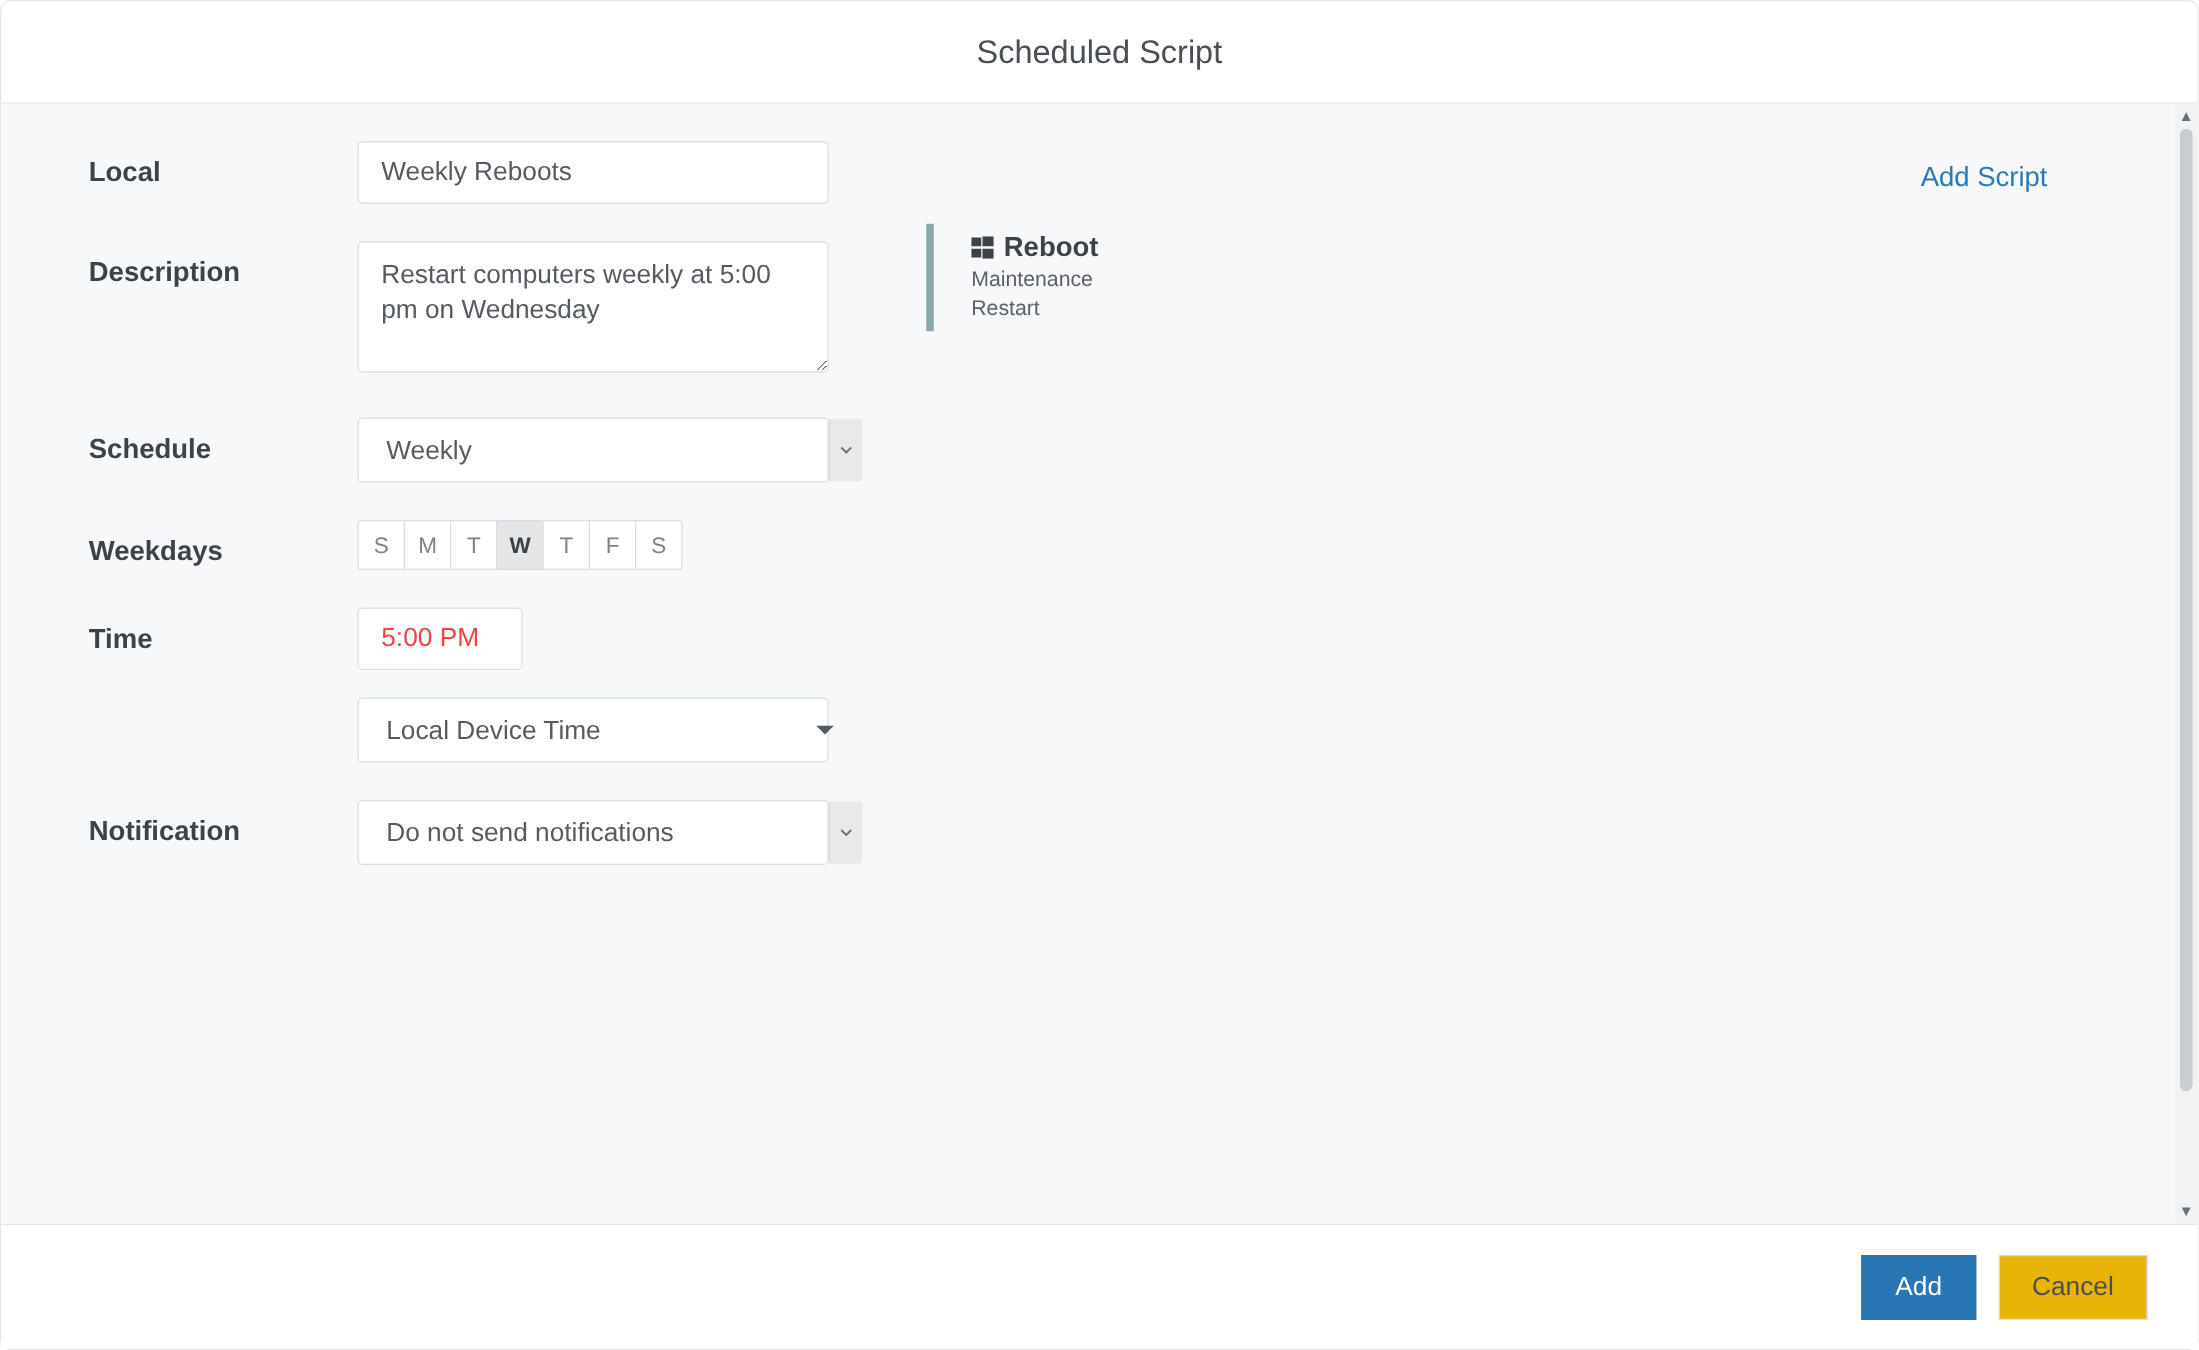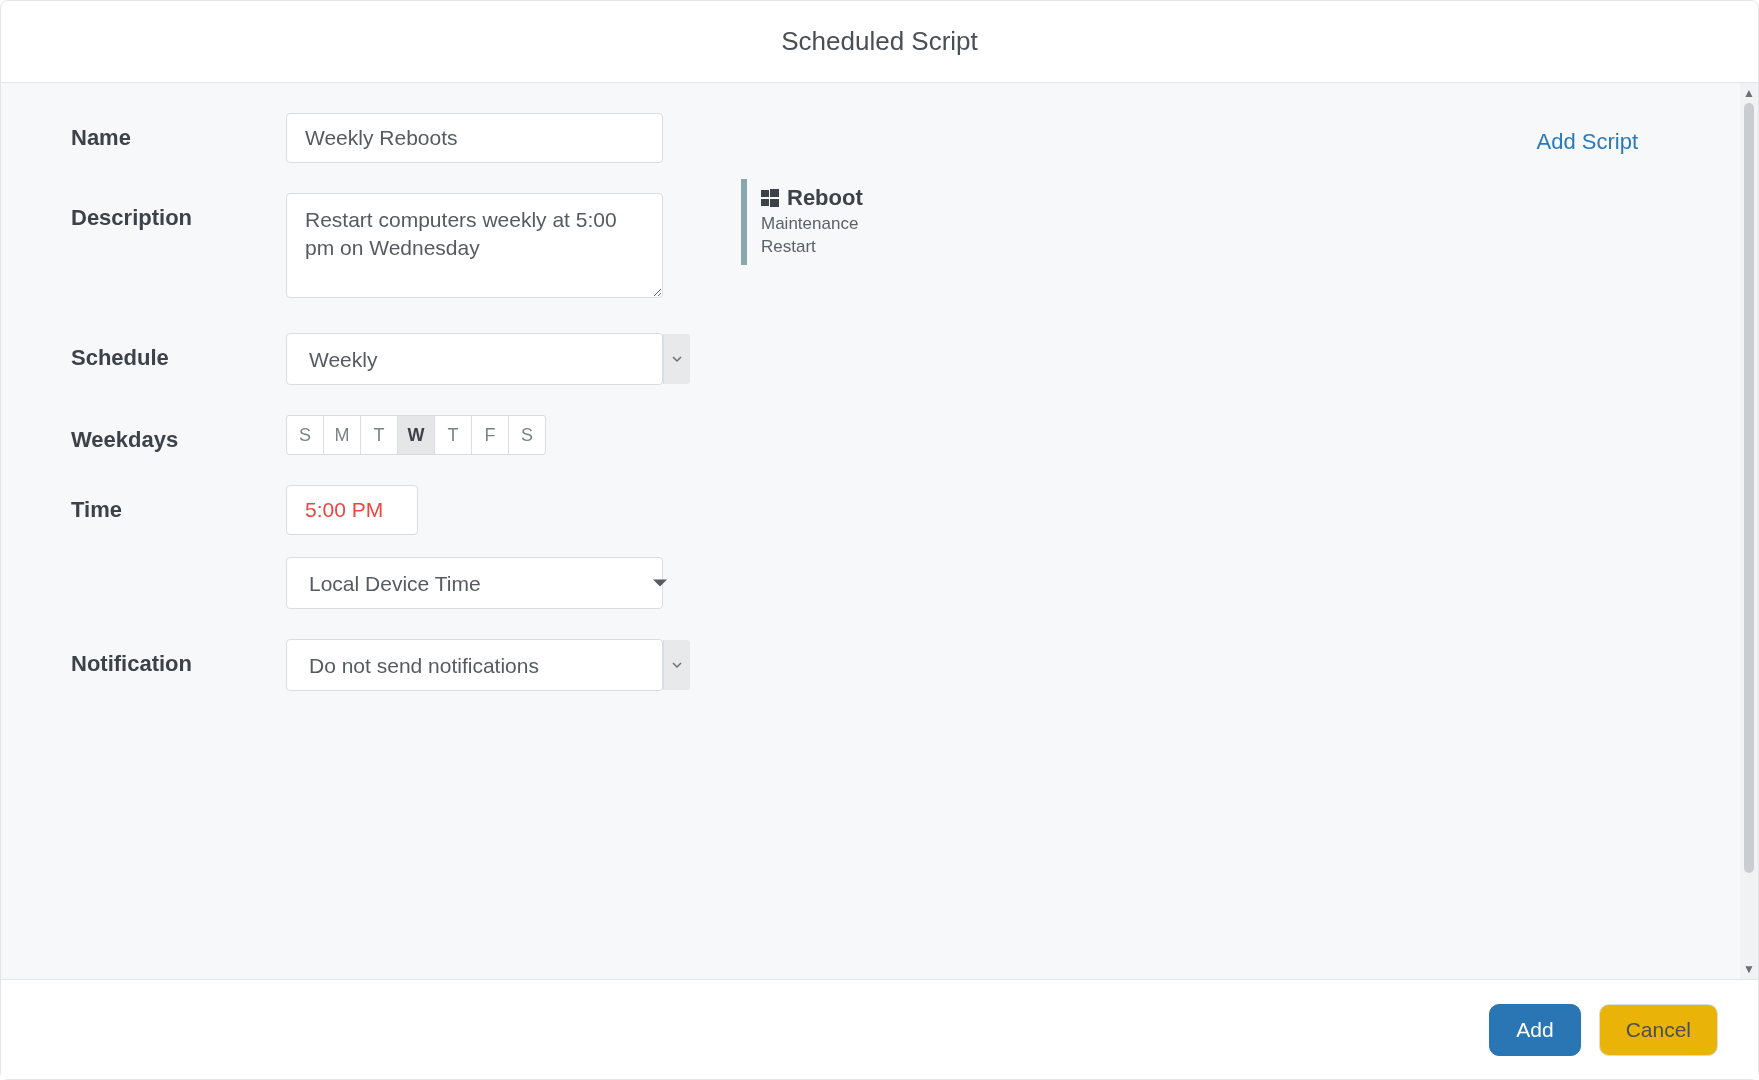--- a/index.html
+++ b/index.html
@@ -174,20 +174,21 @@
     color: #2a7ab8;
     font-size: 22px;
     text-align: right;
     cursor: pointer;
     margin-bottom: 24px;
     padding-right: 60px;
   }
   .script-card {
     display: flex;
     align-items: flex-start;
+    gap: 16px;
   }
   .script-accent {
     width: 6px;
     align-self: stretch;
     background: #89a7ad;
     margin-right: 14px;
   }
   .script-body {
     padding: 4px 0 6px 0;
     line-height: 1.35;
@@ -213,21 +214,21 @@
     display: flex;
     align-items: center;
     justify-content: flex-end;
     padding: 0 40px;
     gap: 18px;
     flex-shrink: 0;
   }
   .btn {
     height: 52px;
     padding: 0 26px;
-    border-radius: 10px;
+    border-radius: 0;
     font-size: 21px;
     font-family: inherit;
     cursor: pointer;
     border: 1px solid transparent;
   }
   .btn-primary {
     background: #2a75b3;
     color: #fff;
     border-color: #2a75b3;
   }
@@ -265,21 +266,21 @@
   <div class="titlebar">
     <span>Scheduled Script</span>
   </div>
 
   <div class="body-area">
     <div class="scroll-wrap">
 
       <div class="form-col">
 
         <div class="form-row">
-          <div class="form-label">Name</div>
+          <div class="form-label">Local</div>
           <div class="form-control">
             <input class="text-input" type="text" value="Weekly Reboots" style="">
           </div>
         </div>
 
         <div class="form-row">
           <div class="form-label">Description</div>
           <div class="form-control">
             <textarea class="text-input" style="">Restart computers weekly at 5:00 pm on Wednesday</textarea>
           </div>

